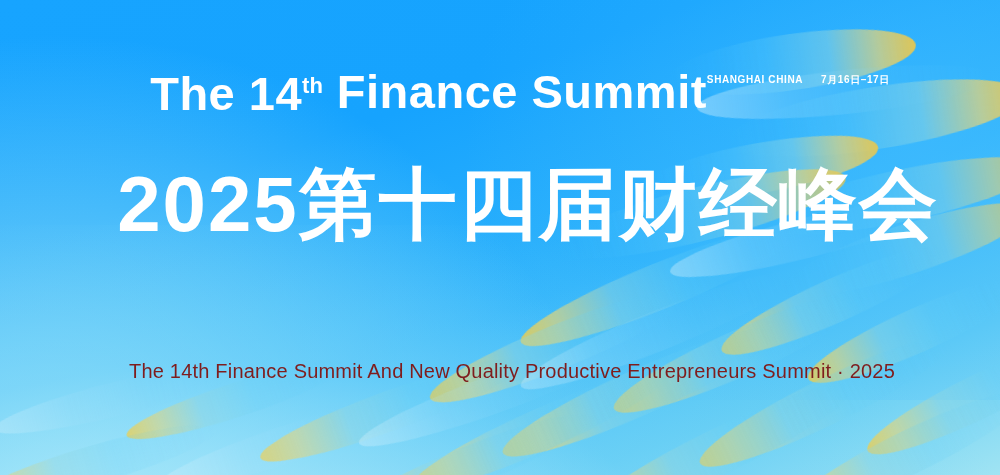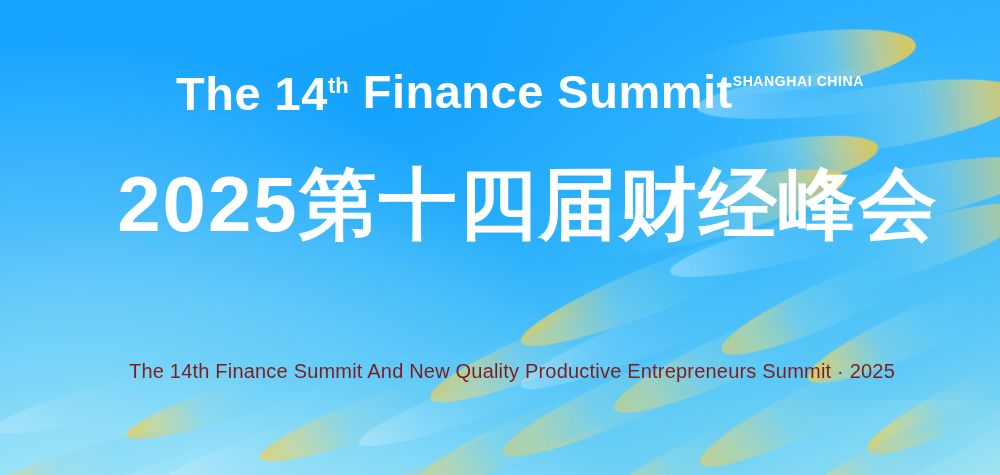--- a/index.html
+++ b/index.html
@@ -111,21 +111,21 @@
     padding-bottom:2px;
   }
   .kicker-sub-row{
     display:flex;
     align-items:baseline;
     gap:18px;
     margin-top:5px;
   }
   .kicker-city,.kicker-date{
     color:#ffffff;
-    font-size:14px;
+    font-size:10px;
     font-weight:bold;
     letter-spacing:.6px;
     white-space:nowrap;
   }
 
   .title-cn{
     position:absolute;
     left:16px; right:0; top:165px;
     text-align:center;
     color:#ffffff;
@@ -208,20 +208,21 @@
   <div class="content">
 
     <div class="kicker">
       <div class="kicker-main">
         <span>The 14</span><span class="ord">th</span>
       </div>
       <div class="kicker-right">
         <div class="kicker-main">Finance Summit</div>
         <div class="kicker-sub-row">
           <span class="kicker-city">SHANGHAI CHINA</span>
+          <span class="kicker-date">7月16日–17日</span>
         </div>
       </div>
     </div>
 
     <div class="title-cn">2025第十四届财经峰会</div>
 
 
     <div class="tagline">The 14th Finance Summit  And New Quality Productive Entrepreneurs Summit · 2025</div>
 
   </div>

